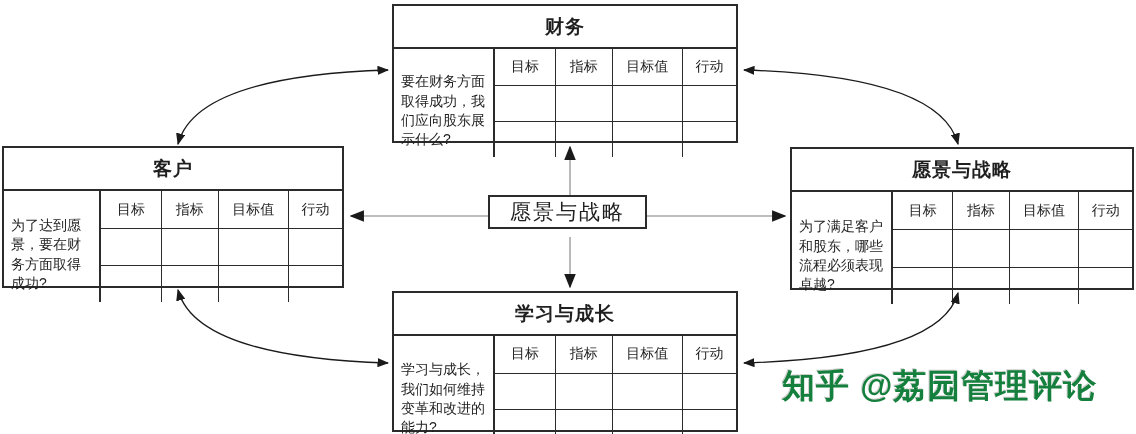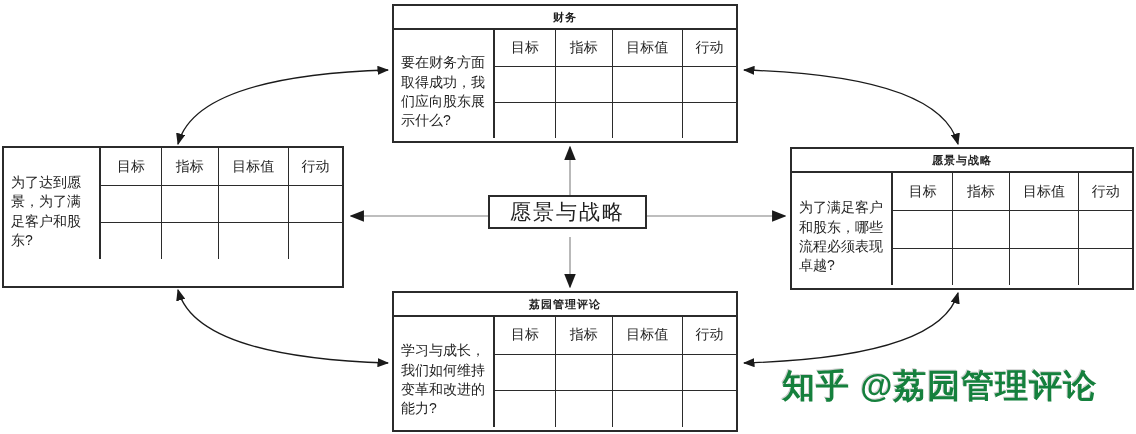--- a/index.html
+++ b/index.html
@@ -4,22 +4,22 @@
 <style>
   :root{ --bd:#2b2b2b; }
   html,body{margin:0;padding:0;background:#ffffff;}
   #canvas{
     position:relative;width:1136px;height:434px;background:#ffffff;overflow:hidden;
     font-family:"Liberation Sans","DejaVu Sans",sans-serif;color:#1f1f1f;
   }
   
   .bsc-table{position:absolute;border:2px solid var(--bd);background:#ffffff;box-sizing:border-box;}
   .t-title{
-    height:24px;border-bottom:2px solid var(--bd);display:flex;align-items:center;justify-content:center;
-    font-size:11px;font-weight:bold;letter-spacing:1px;box-sizing:border-box;
+    height:43px;border-bottom:2px solid var(--bd);display:flex;align-items:center;justify-content:center;
+    font-size:19px;font-weight:bold;letter-spacing:1px;box-sizing:border-box;
   }
   .t-body{display:flex;height:calc(100% - 27px);}
   .t-desc{
     width:101px;box-sizing:border-box;border-right:2px solid var(--bd);
     padding:20px 5px 4px 7px;font-size:14px;line-height:1.38;display:flex;align-items:center;
   }
   .t-grid{
     flex:1;display:grid;grid-template-columns:24.8% 23.6% 29.2% 22.4%;grid-template-rows:repeat(3,1fr);
     height:100%;
     border-radius:19px;
@@ -86,22 +86,23 @@
         <div class="td"></div>
         <div class="td"></div>
         <div class="td"></div>
         <div class="td"></div>
         <div class="td"></div>
       </div>
     </div>
   </div>
 
   <div class="bsc-table" style="left:2px;top:146px;width:342px;height:142px;">
+    <div class="t-title">客户</div>
     <div class="t-body">
-      <div class="t-desc" style="width:97px;">为了达到愿景，为了满足客户和股东?</div>
+      <div class="t-desc" style="width:97px;">为了达到愿景，要在财务方面取得成功?</div>
       <div class="t-grid">
         <div class="th">目标</div>
         <div class="th">指标</div>
         <div class="th">目标值</div>
         <div class="th">行动</div>
         <div class="td"></div>
         <div class="td"></div>
         <div class="td"></div>
         <div class="td"></div>
         <div class="td"></div>
@@ -127,21 +128,21 @@
         <div class="td"></div>
         <div class="td"></div>
         <div class="td"></div>
         <div class="td"></div>
         <div class="td"></div>
       </div>
     </div>
   </div>
 
   <div class="bsc-table" style="left:392px;top:291px;width:346px;height:141px;">
-    <div class="t-title">荔园管理评论</div>
+    <div class="t-title">学习与成长</div>
     <div class="t-body">
       <div class="t-desc">学习与成长，我们如何维持变革和改进的能力?</div>
       <div class="t-grid">
         <div class="th">目标</div>
         <div class="th">指标</div>
         <div class="th">目标值</div>
         <div class="th">行动</div>
         <div class="td"></div>
         <div class="td"></div>
         <div class="td"></div>

